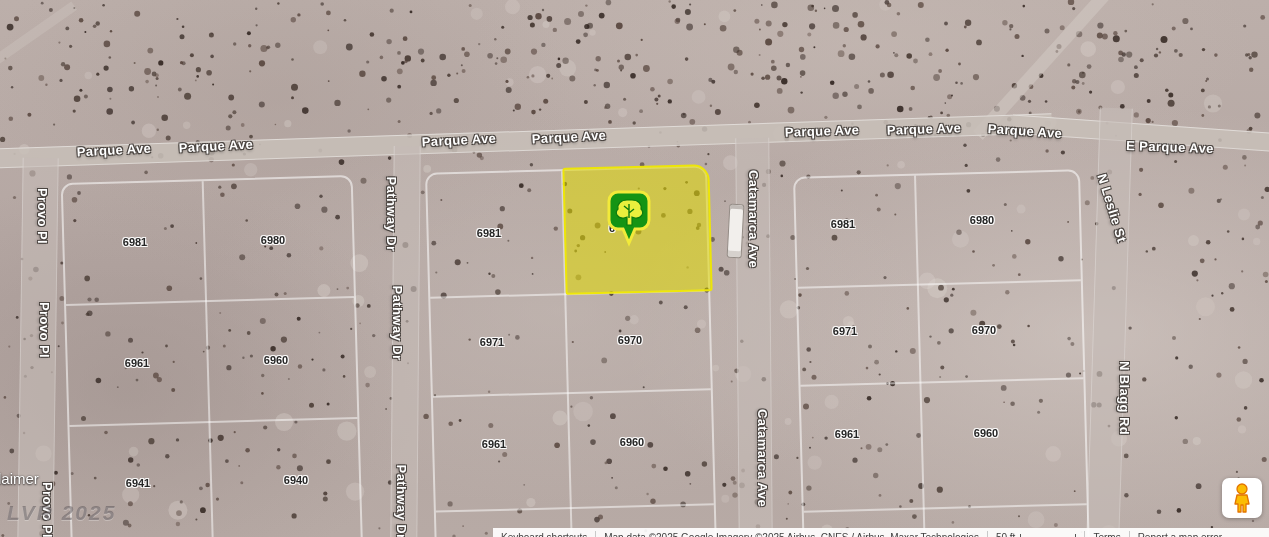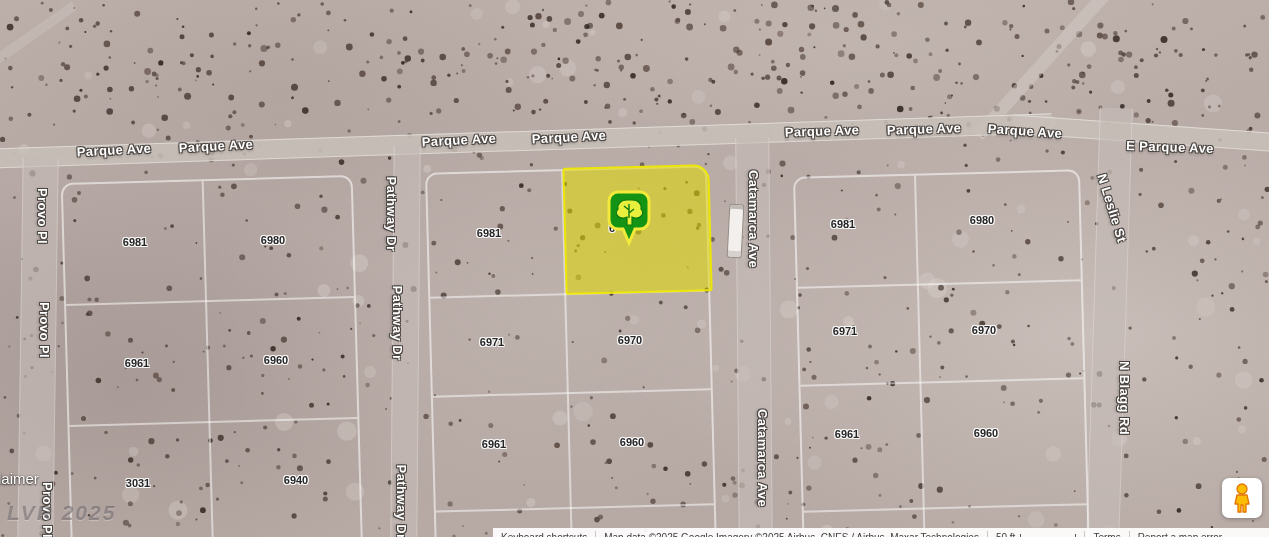--- a/index.html
+++ b/index.html
@@ -1075,21 +1075,21 @@
   <div class="street-label" style="left:401px; top:502px; --r:90deg;">Pathway Dr</div>
   <div class="street-label" style="left:753px; top:219px; --r:90deg;">Catamarca Ave</div>
   <div class="street-label" style="left:762px; top:458px; --r:90deg;">Catamarca Ave</div>
   <div class="street-label" style="left:1112px; top:208px; --r:73deg;">N Leslie St</div>
   <div class="street-label" style="left:1124px; top:398px; --r:90deg;">N Blagg Rd</div>
 
   <div class="parcel-num" style="left:135px; top:242px;">6981</div>
   <div class="parcel-num" style="left:273px; top:240px;">6980</div>
   <div class="parcel-num" style="left:137px; top:363px;">6961</div>
   <div class="parcel-num" style="left:276px; top:360px;">6960</div>
-  <div class="parcel-num" style="left:138px; top:483px;">3031</div>
+  <div class="parcel-num" style="left:138px; top:483px;">6941</div>
   <div class="parcel-num" style="left:277px; top:480px;padding-left:38px;">6940</div>
 
   <div class="parcel-num" style="left:489px; top:233px;">6981</div>
   <div class="parcel-num" style="left:612px; top:228px;">6</div>
   <div class="parcel-num" style="left:492px; top:342px;">6971</div>
   <div class="parcel-num" style="left:630px; top:340px;">6970</div>
   <div class="parcel-num" style="left:494px; top:444px;">6961</div>
   <div class="parcel-num" style="left:632px; top:442px;">6960</div>
 
   <div class="parcel-num" style="left:843px; top:224px;">6981</div>

